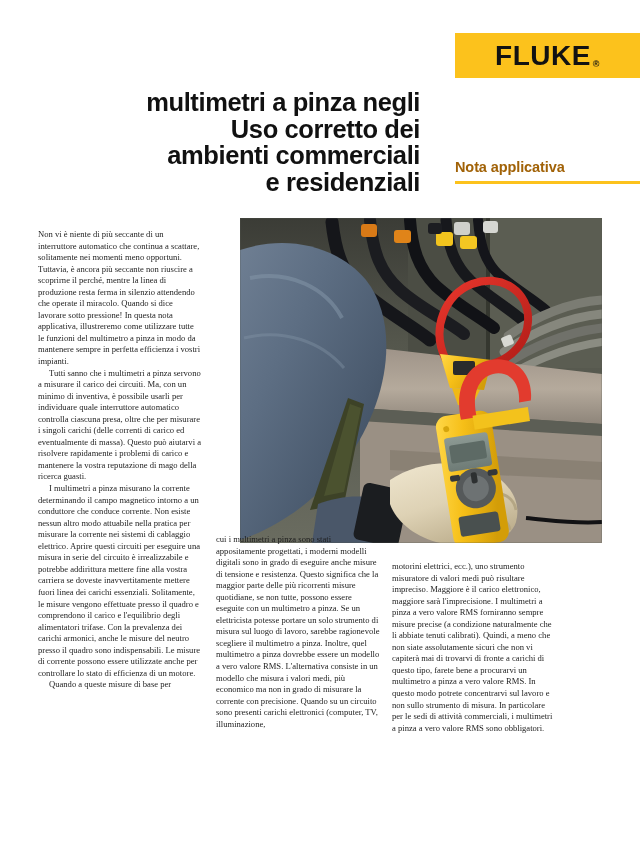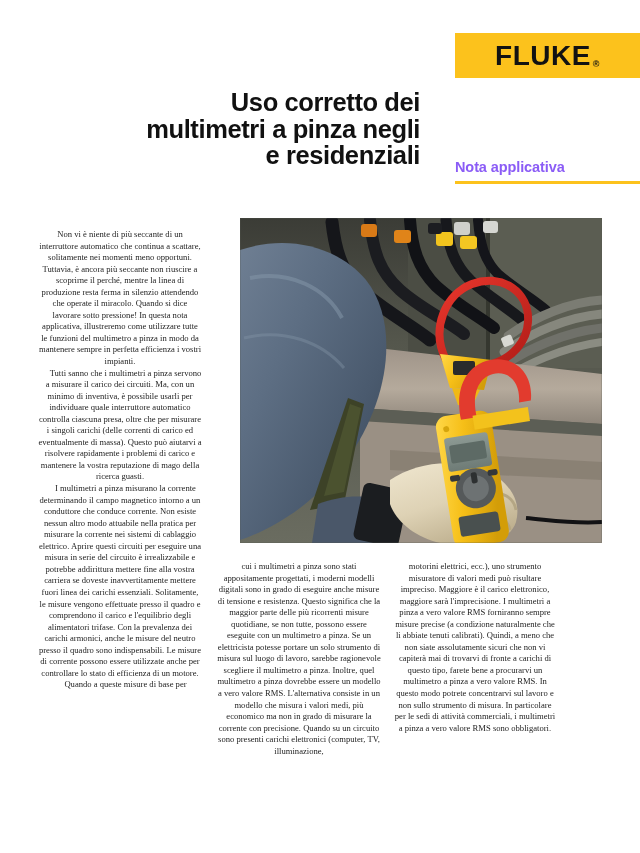--- a/index.html
+++ b/index.html
@@ -76,21 +76,21 @@
     position: absolute;
     left: 455px;
     top: 158px;
     width: 185px;
   }
   .kicker {
     font-family: "Liberation Sans", "DejaVu Sans", sans-serif;
     font-weight: bold;
     font-size: 14.5px;
     line-height: 18px;
-    color: #8b5cf6;
+    color: #a16207;
     letter-spacing: -0.1px;
   }
   .kicker-rule {
     margin-top: 5px;
     height: 3px;
     width: 185px;
     background: #fcc21c;
   }
 
   
@@ -105,44 +105,45 @@
   }
   .hero svg { display: block; width: 100%; height: 100%; }
 
   
   .col {
     position: absolute;
     font-family: "Liberation Serif", "DejaVu Serif", serif;
     font-size: 8.6px;
     line-height: 11.55px;
     color: #1d1d1d;
-    text-align: center;
+    text-align: left;
   }
   .col p { margin: 0; }
   .col p.indent { text-indent: 11px; }
 
   #col1 { left: 38px;  top: 229px; width: 164px; }
-  #col2 { left: 216px; top: 561px; width: 166px; }
+  #col2 { left: 216px; top: 534px; width: 166px; }
   #col3 { left: 392px; top: 561px; width: 166px; }
 </style>
 </head>
 <body>
 
 <div class="page">
 
   <div class="brand-box">
     <span class="brand-wordmark">
       <span>FLUKE</span>
       <span class="brand-reg">®</span>
     </span>
   </div>
 
   <h1 class="doc-title">
+    <span class="tline">multimetri a pinza negli</span>
     <span class="tline">Uso corretto dei</span>
-    <span class="tline">multimetri a pinza negli</span>
+    <span class="tline">ambienti commerciali</span>
     <span class="tline">e residenziali</span>
   </h1>
 
   <div class="kicker-wrap">
     <div class="kicker">Nota applicativa</div>
     <div class="kicker-rule"></div>
   </div>
 
   <div class="hero">
     <svg viewBox="0 0 362 325" preserveAspectRatio="none">

